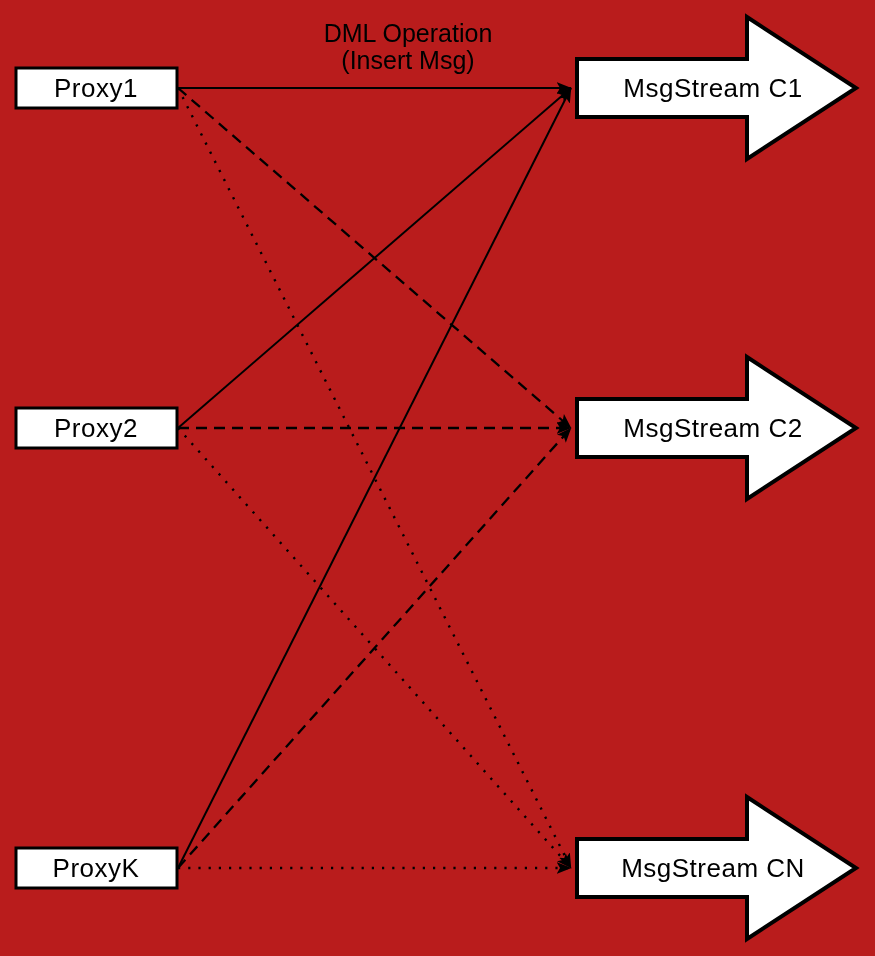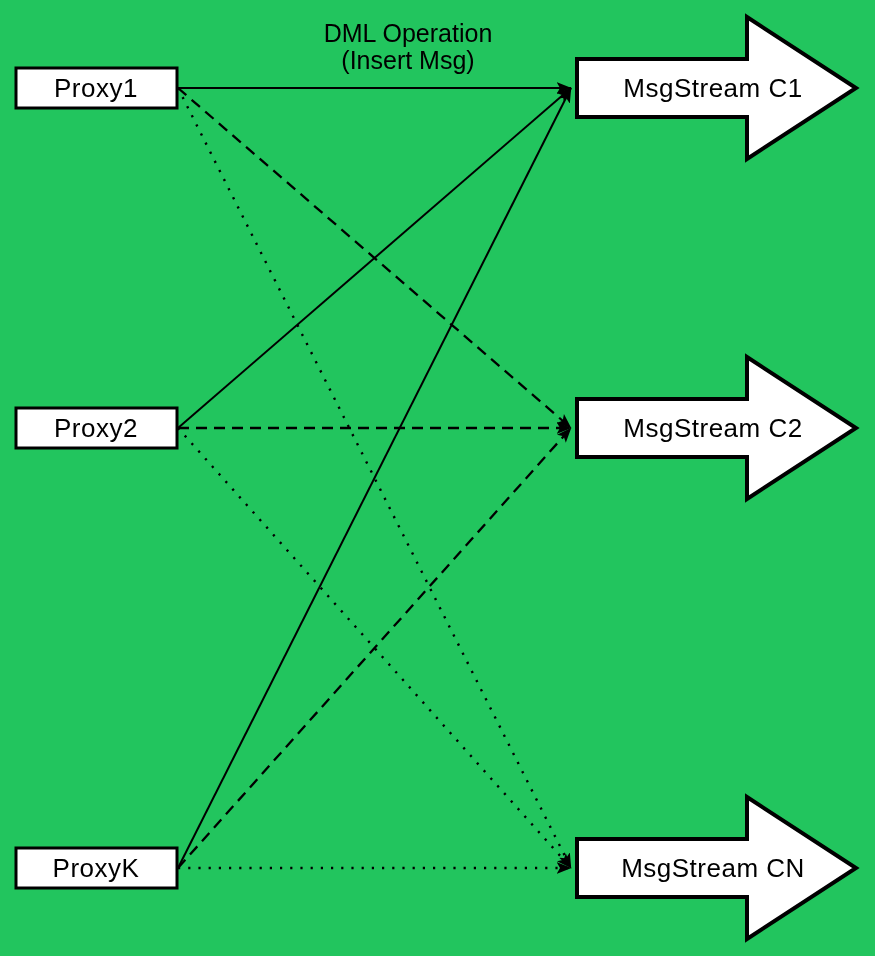--- a/index.html
+++ b/index.html
@@ -3,21 +3,21 @@
 <meta charset="utf-8">
 <style>
   html, body {
     margin: 0;
     padding: 0;
     background: #ffffff;
   }
   .canvas {
     width: 875px;
     height: 956px;
-    background: #22c55e;
+    background: #b91c1c;
     position: relative;
   }
   svg { display: block; }
 
   .edge {
     stroke: #000000;
     stroke-width: 2;
     fill: none;
     marker-end: url(#arrowhead);
   }

